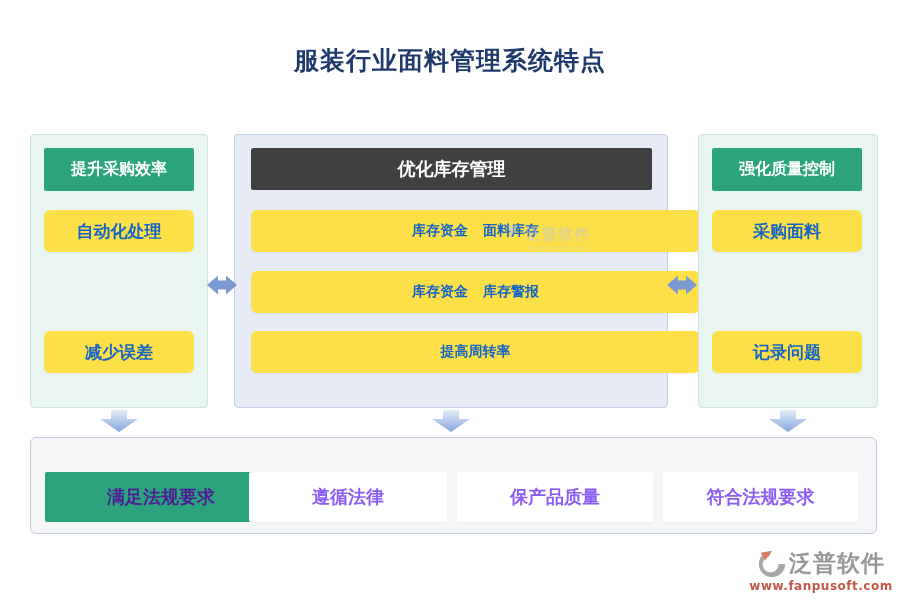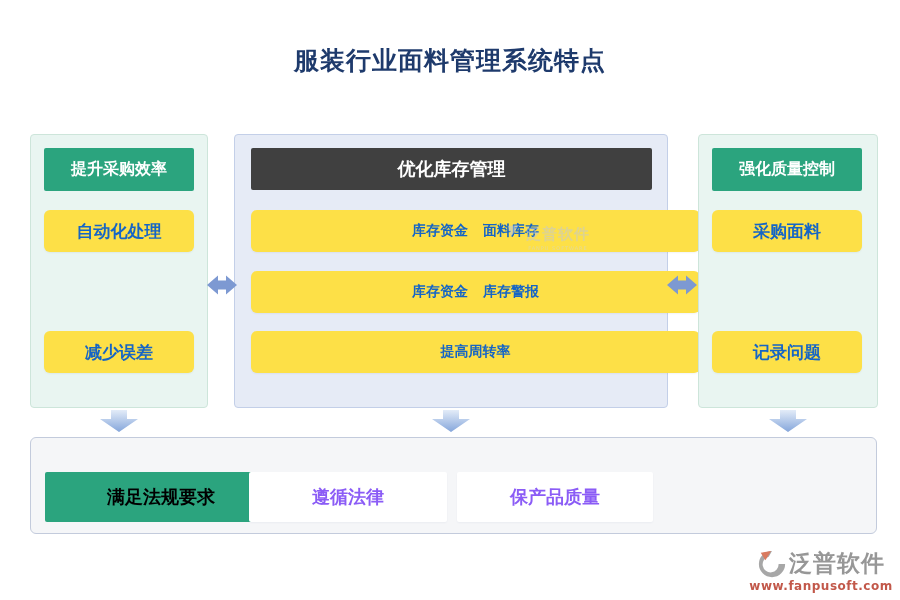--- a/index.html
+++ b/index.html
@@ -34,21 +34,21 @@
   .dbl-arrow { position:absolute; top:273px; width:30px; height:24px; }
   .dbl-arrow.a1 { left:207px; } .dbl-arrow.a2 { left:667px; }
 
   .down-arrow { position:absolute; top:410px; width:38px; height:22px; }
   .down-arrow.d1 { left:100px; } .down-arrow.d2 { left:432px; } .down-arrow.d3 { left:769px; }
 
   .bottom-panel { position:absolute; left:30px; top:437px; width:847px; height:97px;
                   background:#f5f6f8; border:1px solid #c3cbdc; border-radius:6px; }
   .bottom-item { position:absolute; top:34px; height:50px; display:flex; align-items:center;
                  justify-content:center; font-size:18px; font-weight:700; border-radius:2px; }
-  .bottom-item.lead { left:14px; width:232px; background:#2ba47e; color:#000000; }
+  .bottom-item.lead { left:14px; width:232px; background:#2ba47e; color:#4c1d95; }
   .bottom-item.plain { background:#ffffff; color:#8b5cf6;
                        box-shadow:0 1px 2px rgba(40,60,110,0.05); }
   .b2 { left:218px; width:198px; } .b3 { left:426px; width:196px; } .b4 { left:632px; width:195px; }
 
   .center-watermark { position:absolute; left:506px; top:224px; display:flex; align-items:flex-start;
                       gap:3px; opacity:0.55; pointer-events:none; }
   .center-watermark .wm-text { display:flex; flex-direction:column; align-items:center; }
   .center-watermark .wm-name { font-size:15px; font-weight:700; color:#c4c9ce; letter-spacing:1px; }
   .center-watermark .wm-sub  { font-size:5px; color:#cdd4da; letter-spacing:1px; margin-top:1px; }
 
@@ -126,20 +126,21 @@
     <path d="M11,0 H27 V9 H38 L19,22 L0,9 H11 Z" fill="url(#downGrad)"></path>
   </svg>
   <svg class="down-arrow d3" viewBox="0 0 38 22">
     <path d="M11,0 H27 V9 H38 L19,22 L0,9 H11 Z" fill="url(#downGrad)"></path>
   </svg>
 
   <div class="bottom-panel">
     <div class="bottom-item lead">满足法规要求</div>
     <div class="bottom-item plain b2">遵循法律</div>
     <div class="bottom-item plain b3">保产品质量</div>
+    <div class="bottom-item plain b4">符合法规要求</div>
   </div>
 
   <div class="brand">
     <div class="brand-row">
       <svg width="30" height="30" viewBox="0 0 32 32">
         <path d="M16,2 A14,14 0 1 0 30,16 L23,16 A8.5,8.5 0 1 1 12.5,8.2 Z" fill="#a7a7a7"></path>
         <path d="M4,4 L15,2 L9,12 Z" fill="#d97a5f"></path>
       </svg>
       <span class="brand-name">泛普软件</span>
     </div>

